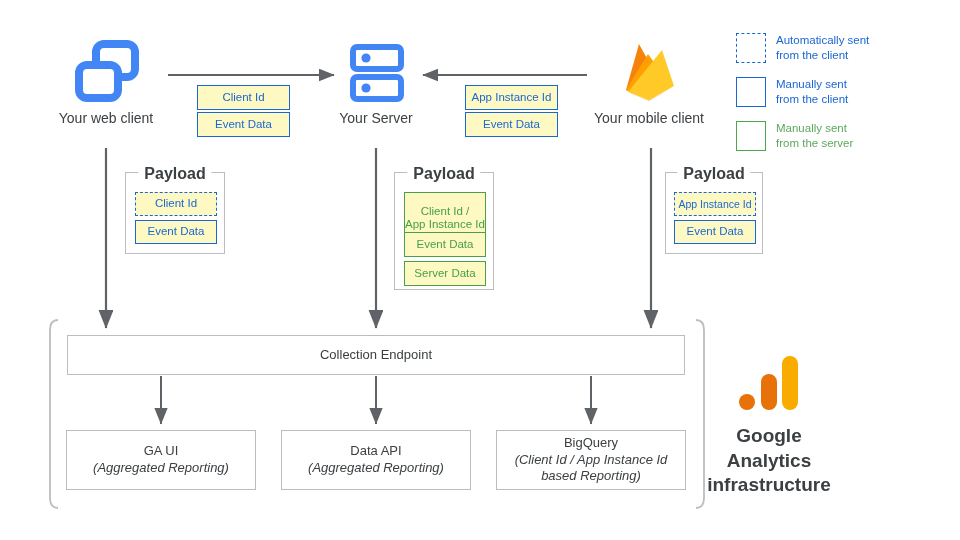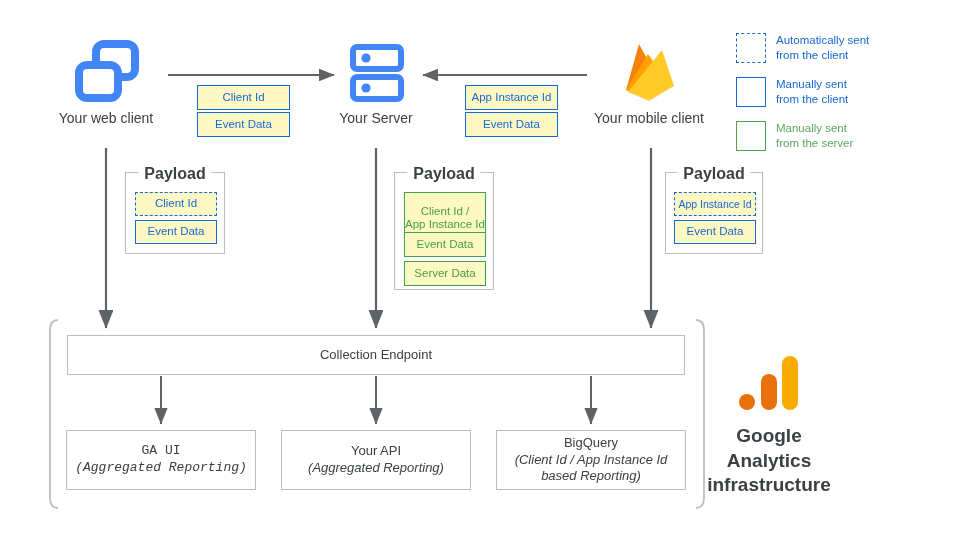--- a/index.html
+++ b/index.html
@@ -142,27 +142,27 @@
   </div>
 
   <div class="abs payload" style="left:665px;top:172px;width:98px;height:82px;">
     <span class="payload-title">Payload</span>
     <div class="chip dashed abs" style="left:8px;top:19px;width:82px;height:24px;font-size:10.5px;">App Instance Id</div>
     <div class="chip abs" style="left:8px;top:47px;width:82px;height:24px;">Event Data</div>
   </div>
 
   <div class="abs gbox" style="left:67px;top:335px;width:618px;height:40px;">Collection Endpoint</div>
 
-  <div class="abs gbox" style="left:66px;top:430px;width:190px;height:60px;font-family:Liberation Mono, monospace;">
+  <div class="abs gbox" style="left:66px;top:430px;width:190px;height:60px;">
     <span>GA UI</span>
     <span class="sub">(Aggregated Reporting)</span>
   </div>
 
   <div class="abs gbox" style="left:281px;top:430px;width:190px;height:60px;">
-    <span>Your API</span>
+    <span>Data API</span>
     <span class="sub">(Aggregated Reporting)</span>
   </div>
 
   <div class="abs gbox" style="left:496px;top:430px;width:190px;height:60px;">
     <span>BigQuery</span>
     <span class="sub">(Client Id / App Instance Id</span>
     <span class="sub">based Reporting)</span>
   </div>
 
   <div class="abs" style="left:738px;top:352px;width:62px;height:62px;">

